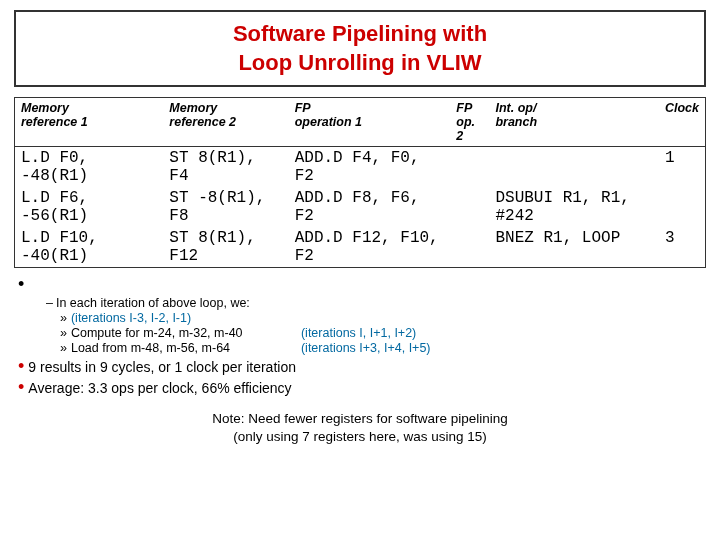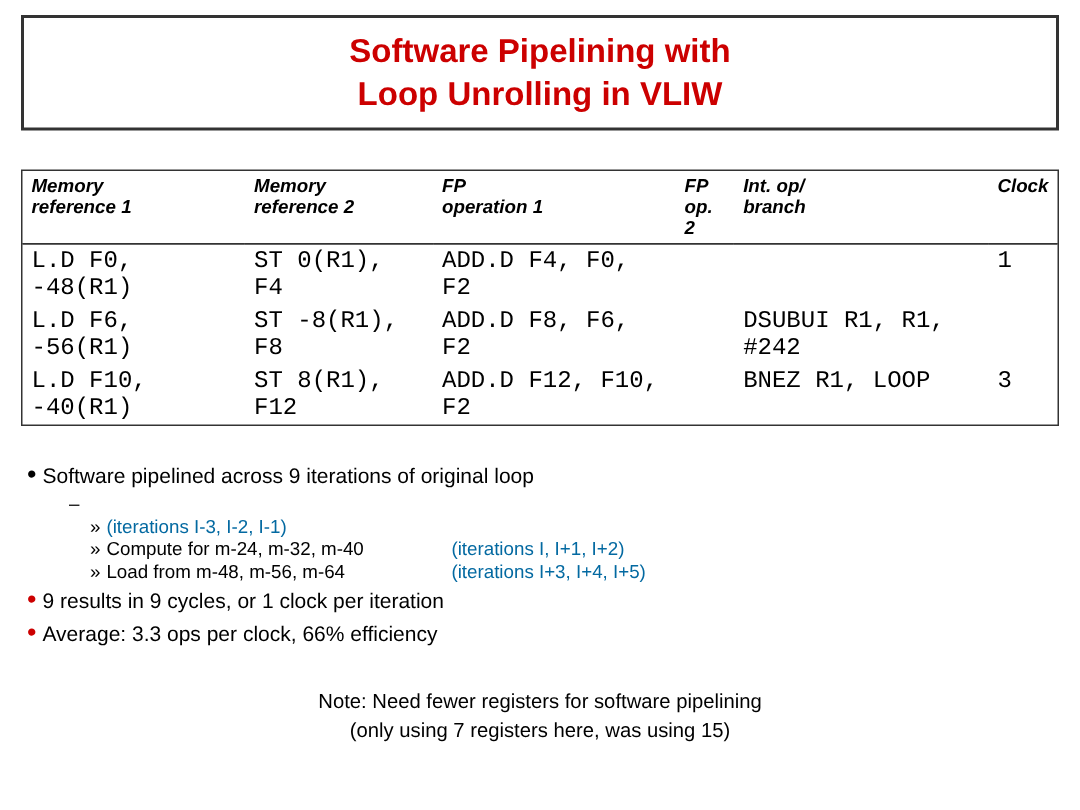--- a/index.html
+++ b/index.html
@@ -11,21 +11,21 @@
       font-size: 13px;
       overflow: hidden;
     }
 
     .page-container {
       width: 720px;
       height: 540px;
       padding: 10px 14px;
       display: flex;
       flex-direction: column;
-      gap: 22px;
+      gap: 6px;
     }
 
     .title-box {
       border: 2px solid #333;
       text-align: center;
       padding: 8px 10px;
       margin-bottom: 4px;
     }
 
     .title-text {
@@ -172,21 +172,21 @@
           <th>Memory<br>reference 2</th>
           <th>FP<br>operation 1</th>
           <th>FP<br>op. 2</th>
           <th>Int. op/<br>branch</th>
           <th>Clock</th>
         </tr>
       </thead>
       <tbody>
         <tr>
           <td>L.D F0, -48(R1)</td>
-          <td>ST 0(R1), F4</td>
+          <td>ST 8(R1), F4</td>
           <td>ADD.D F4, F0, F2</td>
           <td></td>
           <td></td>
           <td>1</td>
         </tr>
         <tr>
           <td>L.D F6, -56(R1)</td>
           <td>ST -8(R1), F8</td>
           <td>ADD.D F8, F6, F2</td>
           <td></td>
@@ -202,25 +202,25 @@
           <td>3</td>
         </tr>
       </tbody>
     </table>
   </div>
 
   <div class="bullet-section">
 
     <div class="bullet-main">
       <span class="bullet-dot">•</span>
-      <span class="bullet-text">Software pipelined across 9 iterations of original loop</span>
     </div>
     <div class="sub-list">
       <div class="sub-item">
         <span class="dash">–</span>
+        <span>In each iteration of above loop, we:</span>
       </div>
       <div class="sub-sub-list">
         <div class="sub-sub-item">
           <span class="arrow">»</span>
           <div class="two-col">
             <span class="col-right">(iterations I-3, I-2, I-1)</span>
           </div>
         </div>
         <div class="sub-sub-item">
           <span class="arrow">»</span>

